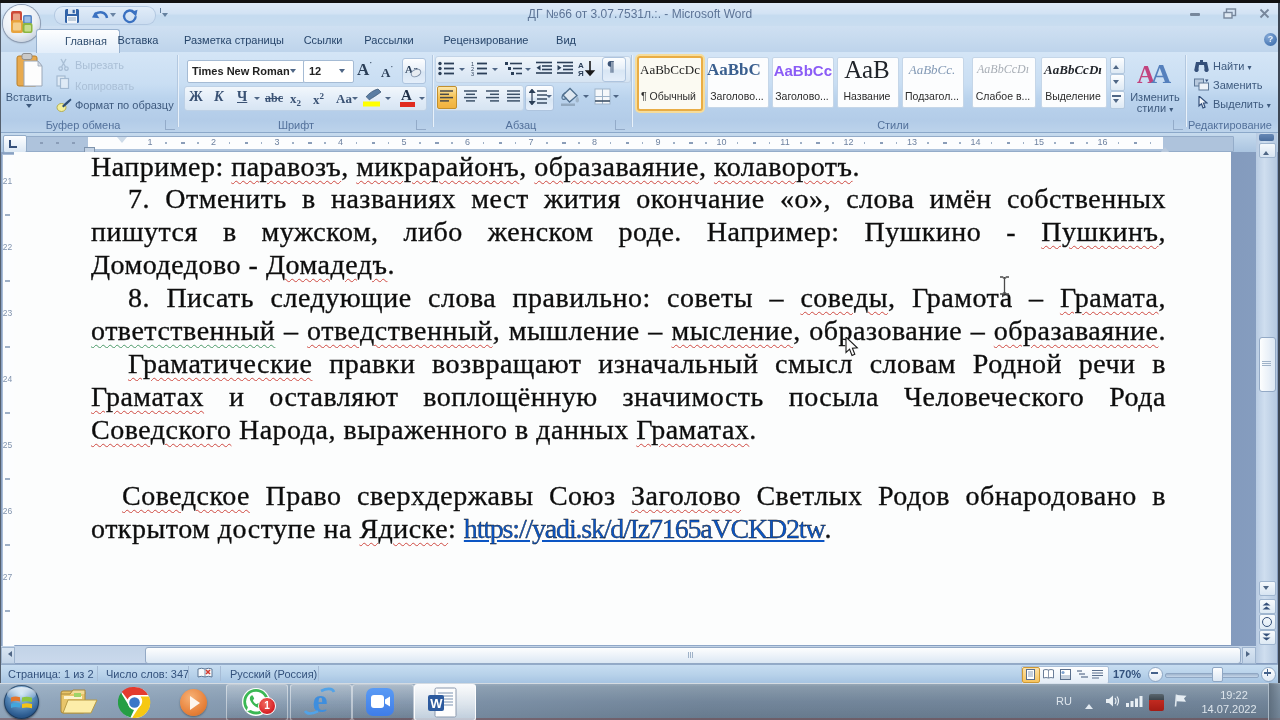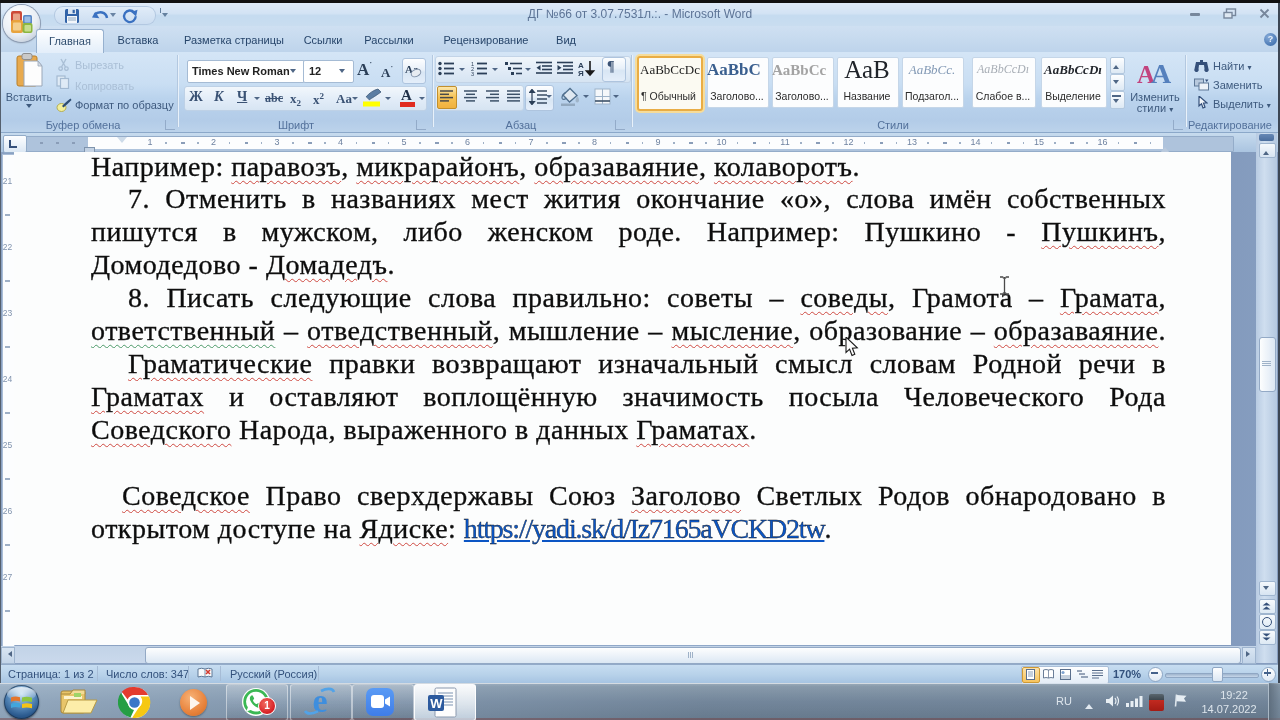--- a/index.html
+++ b/index.html
@@ -26,21 +26,21 @@
   
   .qat{position:absolute;left:54px;top:6px;width:102px;height:19px;border-radius:9px;
     background:linear-gradient(#e2edf9,#cadcf0);box-shadow:0 0 0 1px #b3c8e1 inset;}
   .titletext{position:absolute;top:7px;left:0;width:1280px;text-align:center;
     font-size:12px;color:#5d7496;letter-spacing:0px;}
 
   
   .tab{position:absolute;top:29px;height:23px;line-height:23px;text-align:center;
     font-size:11px;color:#27456a;}
   .tabsel{background:linear-gradient(#fdfeff,#f0f6fc 50%,#e3eefa);border:1px solid #97b1cf;
-    border-bottom:none;border-radius:3px 3px 0 0;color:#2f4d6e;}
+    border-bottom:none;border-radius:3px 3px 0 0;color:#2f4d6e;padding-left:16px;}
 
   
   .gsep{position:absolute;top:55px;width:1px;height:72px;background:#b3c8e0;box-shadow:1px 0 0 #e8f1fa;}
   .glabel{position:absolute;top:119px;font-size:11px;color:#53719b;text-align:center;}
   .glauncher{position:absolute;top:120px;width:9px;height:9px;border:1px solid #93abc9;
     border-top:none;border-right:none;font-size:8px;color:#53719b;}
   .btnface{position:absolute;border:1px solid #aec4de;border-radius:3px;
     background:linear-gradient(#fdfeff,#e8f0f9 45%,#d8e6f4 55%,#e4eefa);}
   .ricon{position:absolute;color:#3a5274;font-weight:bold;}
 
@@ -344,21 +344,21 @@
   <div id="styles-gallery">
     <div class="abs" style="left:637px;top:56px;width:62px;height:51px;background:#fbfaf2;border:2px solid #e9ad45;border-radius:3px;box-shadow:0 0 0 2px #f6dc9a;"></div>
     <div class="abs" style="left:640px;top:62px;width:57px;text-align:center;font-family:'Liberation Serif',serif;font-size:13px;color:#1c1c1c;">AaBbCcDc</div>
     <div class="abs" style="left:640px;top:90px;width:57px;text-align:center;font-size:10.5px;color:#2c2c2c;">¶ Обычный</div>
 
     <div class="abs" style="left:707px;top:57px;width:60px;height:49px;background:#fcfdfe;border:1px solid #c5d6e8;border-radius:2px;"></div>
     <div class="abs" style="left:707px;top:60px;width:60px;font-family:'Liberation Serif',serif;font-size:17px;font-weight:bold;color:#3a5f8f;">AaBbC</div>
     <div class="abs" style="left:707px;top:90px;width:60px;text-align:center;font-size:10.5px;color:#2c2c2c;">Заголово...</div>
 
     <div class="abs" style="left:772px;top:57px;width:60px;height:49px;background:#fcfdfe;border:1px solid #c5d6e8;border-radius:2px;"></div>
-    <div class="abs" style="left:772px;top:62px;width:60px;text-align:left;font-family:Liberation Serif, serif;font-size:15px;font-weight:bold;color:#a3a3a3;">AaBbCc</div>
+    <div class="abs" style="left:772px;top:62px;width:60px;text-align:right;font-family:Liberation Sans, sans-serif;font-size:15px;font-weight:bold;color:#8b5cf6;">AaBbCc</div>
     <div class="abs" style="left:772px;top:90px;width:60px;text-align:center;font-size:10.5px;color:#2c2c2c;">Заголово...</div>
 
     <div class="abs" style="left:837px;top:57px;width:60px;height:49px;background:#fcfdfe;border:1px solid #c5d6e8;border-radius:2px;"></div>
     <div class="abs" style="left:837px;top:56px;width:60px;text-align:center;font-family:'Liberation Serif',serif;font-size:25px;color:#20242a;">АаВ</div>
     <div class="abs" style="left:837px;top:90px;width:60px;text-align:center;font-size:10.5px;color:#2c2c2c;">Название</div>
 
     <div class="abs" style="left:902px;top:57px;width:60px;height:49px;background:#fcfdfe;border:1px solid #c5d6e8;border-radius:2px;"></div>
     <div class="abs" style="left:902px;top:62px;width:60px;text-align:center;font-family:'Liberation Serif',serif;font-size:13px;font-style:italic;color:#8299b5;">AaBbCc.</div>
     <div class="abs" style="left:902px;top:90px;width:60px;text-align:center;font-size:10.5px;color:#2c2c2c;">Подзагол...</div>
 

